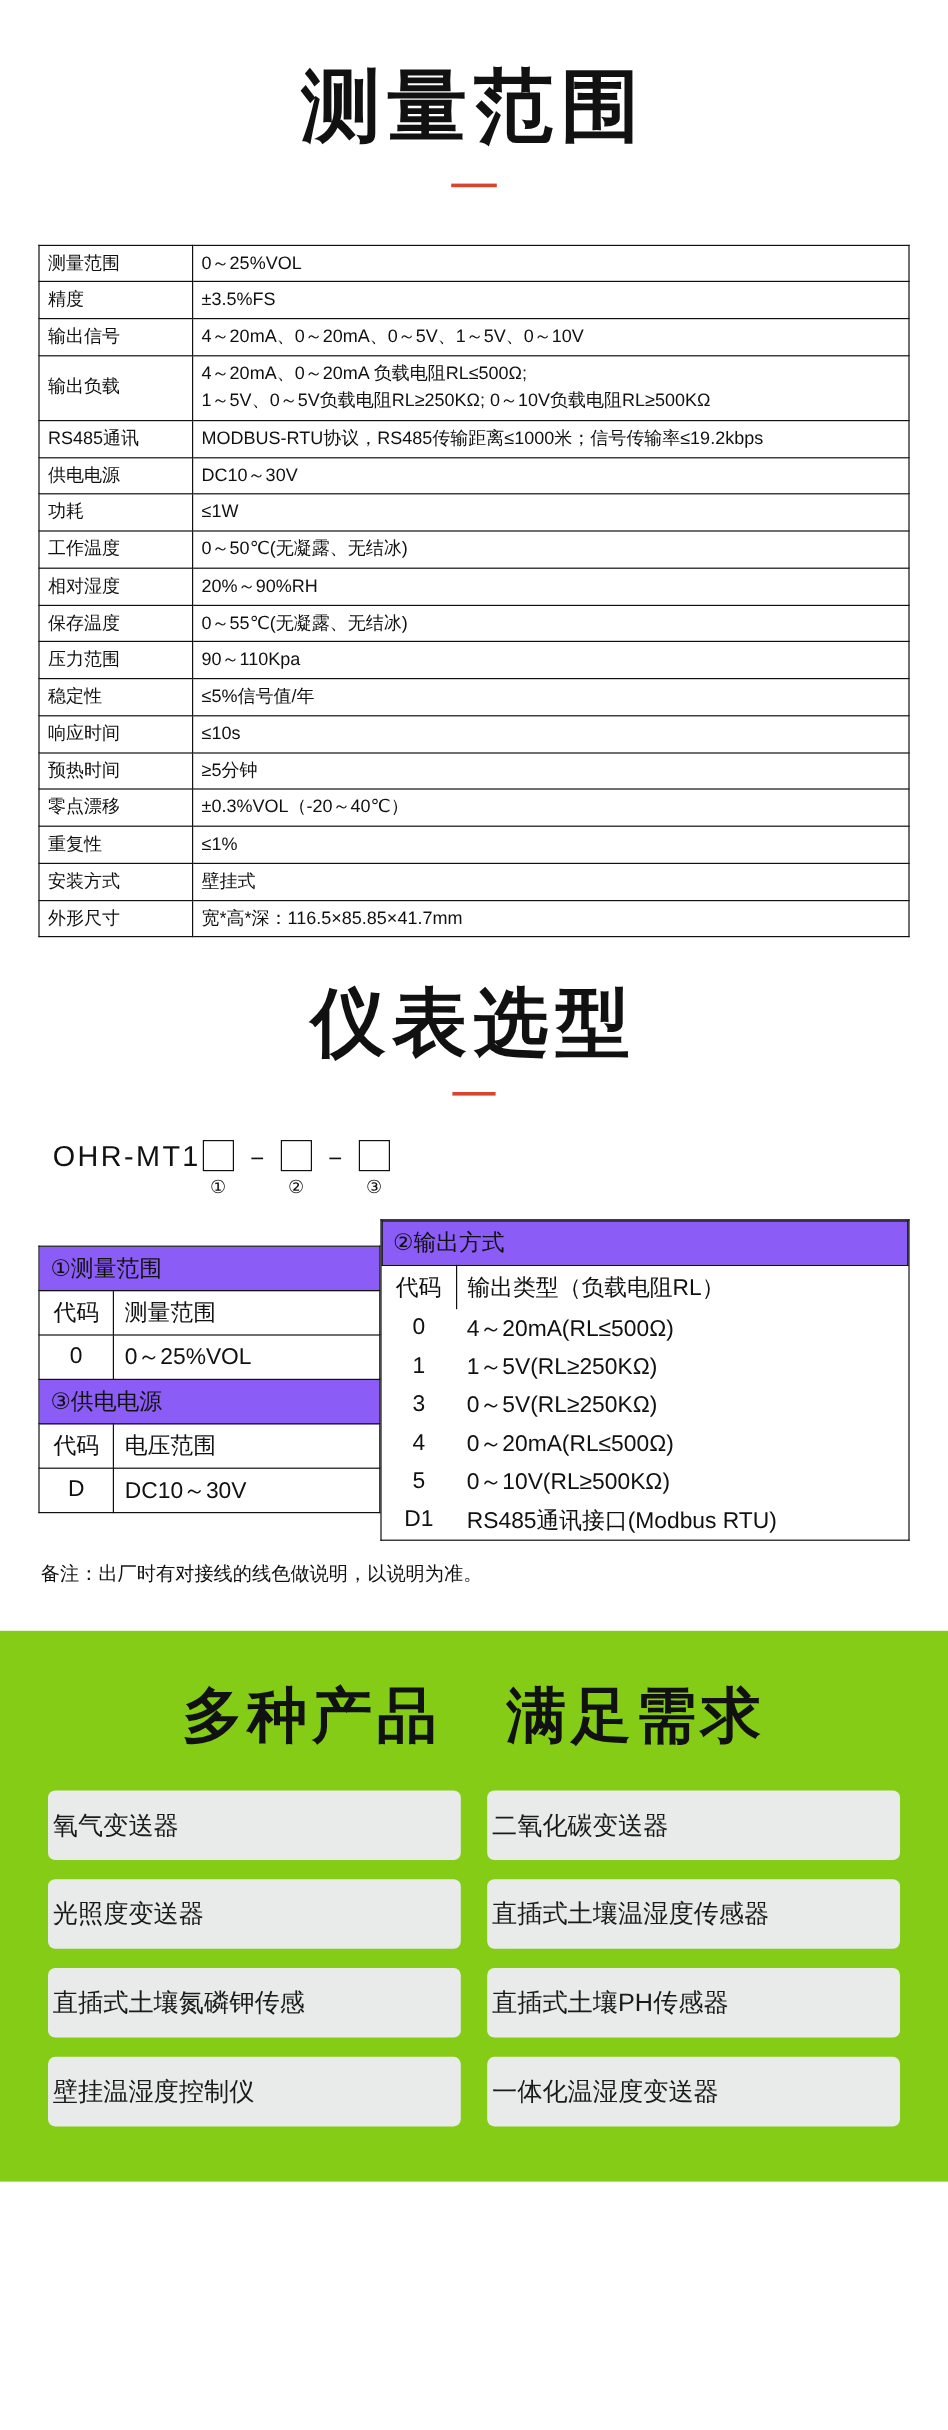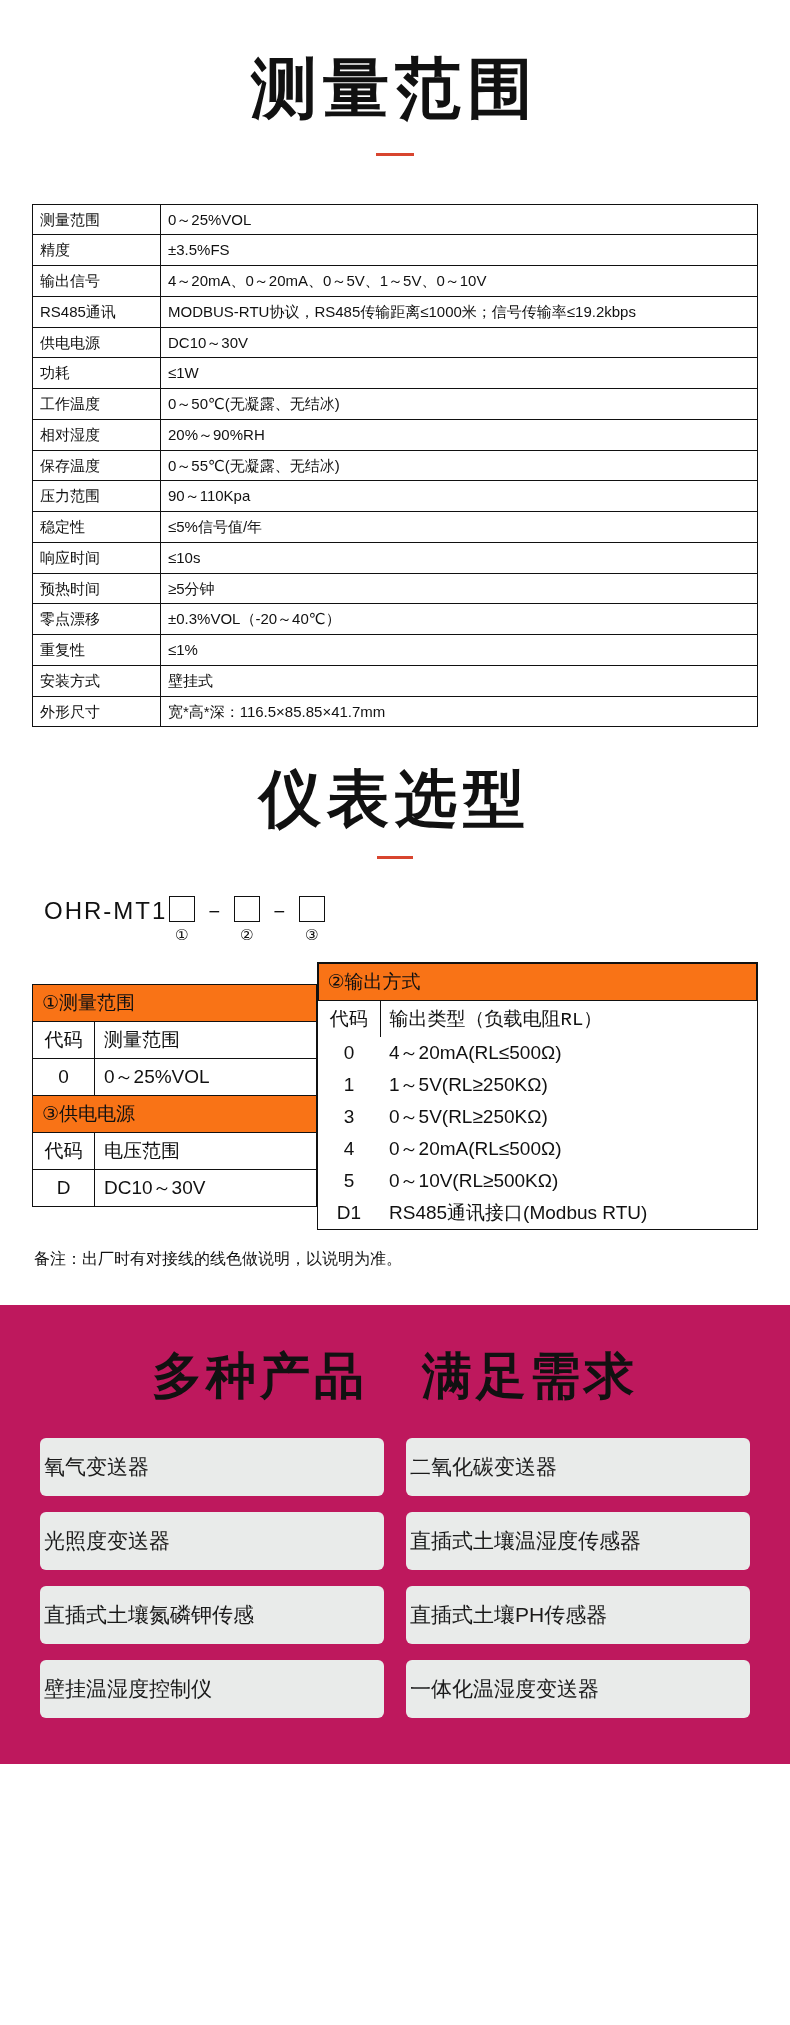--- a/index.html
+++ b/index.html
@@ -114,39 +114,39 @@
     width: 100%;
     border-collapse: collapse;
     font-size: 19px;
   }
   table.model td {
     border: 1.5px solid #111;
     padding: 5px 9px;
     vertical-align: middle;
   }
   .hdr-cell {
-    background: #f97316;
+    background: #8b5cf6;
     font-weight: normal;
   }
   .c-code { width: 62px; text-align: center; white-space: nowrap; }
   .m-left { width: 285px; vertical-align: top; padding: 0 !important; border: none !important; }
   .inner { width: 100%; border-collapse: collapse; }
   .inner td { border: 1.5px solid #111; padding: 5px 9px; }
   .right-list td { border: none !important; padding: 3px 9px !important; }
   .right-cell { vertical-align: top; padding: 0 !important; border: 1.5px solid #111 !important; }
   .note {
     margin: 16px 34px 0 34px;
     font-size: 16px;
     line-height: 1.6;
   }
 
   
   .products-section {
     margin-top: 34px;
-    background: #be185d;
+    background: #84cc16;
     padding-bottom: 46px;
   }
   .prod-grid {
     margin: 34px 40px 0 40px;
     display: grid;
     grid-template-columns: 1fr 1fr;
     column-gap: 22px;
     row-gap: 16px;
   }
   .prod-btn {
@@ -174,20 +174,29 @@
           <td class="k">测量范围</td>
           <td class="v">0～25%VOL</td>
         </tr>
         <tr>
           <td class="k">精度</td>
           <td class="v">±3.5%FS</td>
         </tr>
         <tr>
           <td class="k">输出信号</td>
           <td class="v">4～20mA、0～20mA、0～5V、1～5V、0～10V</td>
+        </tr>
+        <tr>
+          <td class="k">输出负载</td>
+          <td class="v">
+            <div class="v-lines">
+              <div>4～20mA、0～20mA 负载电阻RL≤500Ω;</div>
+              <div>1～5V、0～5V负载电阻RL≥250KΩ;  0～10V负载电阻RL≥500KΩ</div>
+            </div>
+          </td>
         </tr>
         <tr>
           <td class="k">RS485通讯</td>
           <td class="v">MODBUS-RTU协议，RS485传输距离≤1000米；信号传输率≤19.2kbps</td>
         </tr>
         <tr>
           <td class="k">供电电源</td>
           <td class="v">DC10～30V</td>
         </tr>
         <tr>
@@ -300,21 +309,21 @@
           </td>
 
           <td class="right-cell">
             <table class="inner">
               <tbody>
                 <tr>
                   <td colspan="2" class="hdr-cell">②输出方式</td>
                 </tr>
                 <tr>
                   <td class="c-code" style="border-left:none;border-bottom:none;">代码</td>
-                  <td style="border:none;font-family:Liberation Mono, monospace;">输出类型（负载电阻RL）</td>
+                  <td style="border:none;">输出类型（负载电阻RL）</td>
                 </tr>
                 <tr class="right-list">
                   <td class="c-code">0</td>
                   <td>4～20mA(RL≤500Ω)</td>
                 </tr>
                 <tr class="right-list">
                   <td class="c-code">1</td>
                   <td>1～5V(RL≥250KΩ)</td>
                 </tr>
                 <tr class="right-list">

